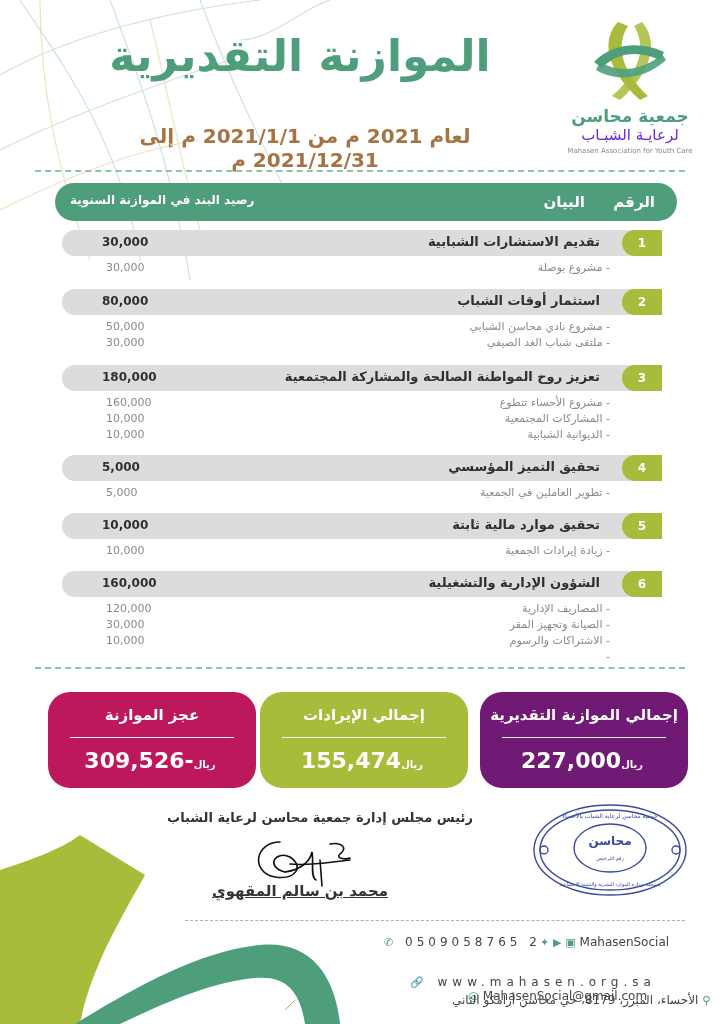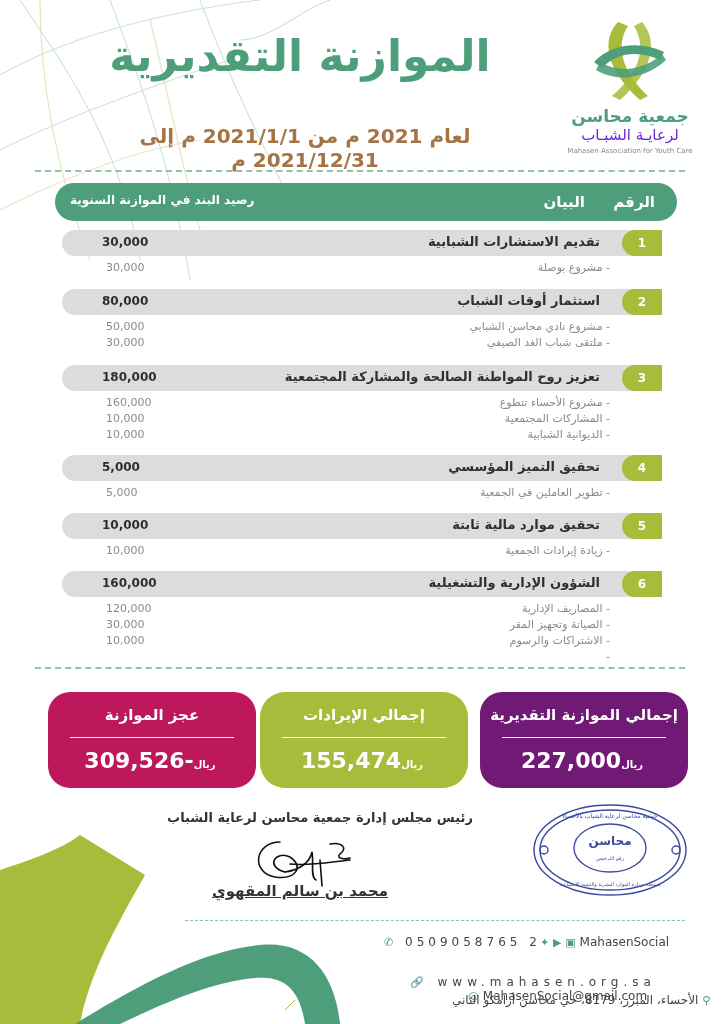--- a/index.html
+++ b/index.html
@@ -46,21 +46,21 @@
   .sub .sdesc { position: absolute; right: 0; top: 0; direction: rtl; font-size: 11px; color: #8a8a8a; white-space: nowrap; }
   .sub .samt { position: absolute; left: 44px; top: 0; font-size: 11px; color: #8a8a8a; }
 
   
   .box { position: absolute; top: 692px; width: 208px; height: 96px; border-radius: 22px; color: #fff; z-index: 1; }
   .box .btitle { position: absolute; top: 14px; left: 0; width: 100%; text-align: center; direction: rtl; font-size: 15px; font-weight: bold; }
   .box .bline { position: absolute; top: 45px; left: 22px; right: 22px; border-top: 1px solid rgba(255,255,255,0.9); }
   .box .bval { position: absolute; top: 56px; left: 0; width: 100%; text-align: center; font-size: 22px; font-weight: bold; direction: ltr; }
   .box .bval .cur { font-size: 10px; font-weight: bold; margin-right: 4px; }
   .box-total { left: 480px; background: #701a75; }
-  .box-rev { left: 260px; background: #a9bb3a; border-radius: 25px; }
+  .box-rev { left: 260px; background: #a9bb3a; }
   .box-def { left: 28px; background: #be185d; margin-left: 20px; }
 
   
   .sig-title { left: 150px; top: 810px; width: 340px; text-align: center; direction: rtl; font-size: 13px; font-weight: bold; color: #333; }
   .sig-name { left: 180px; top: 882px; width: 240px; text-align: center; direction: rtl; font-size: 15px; font-weight: bold; color: #333; text-decoration: underline; }
   .signature { left: 250px; top: 832px; width: 110px; height: 55px; }
 
   .stamp { left: 530px; top: 800px; width: 160px; height: 100px; }
 
   

